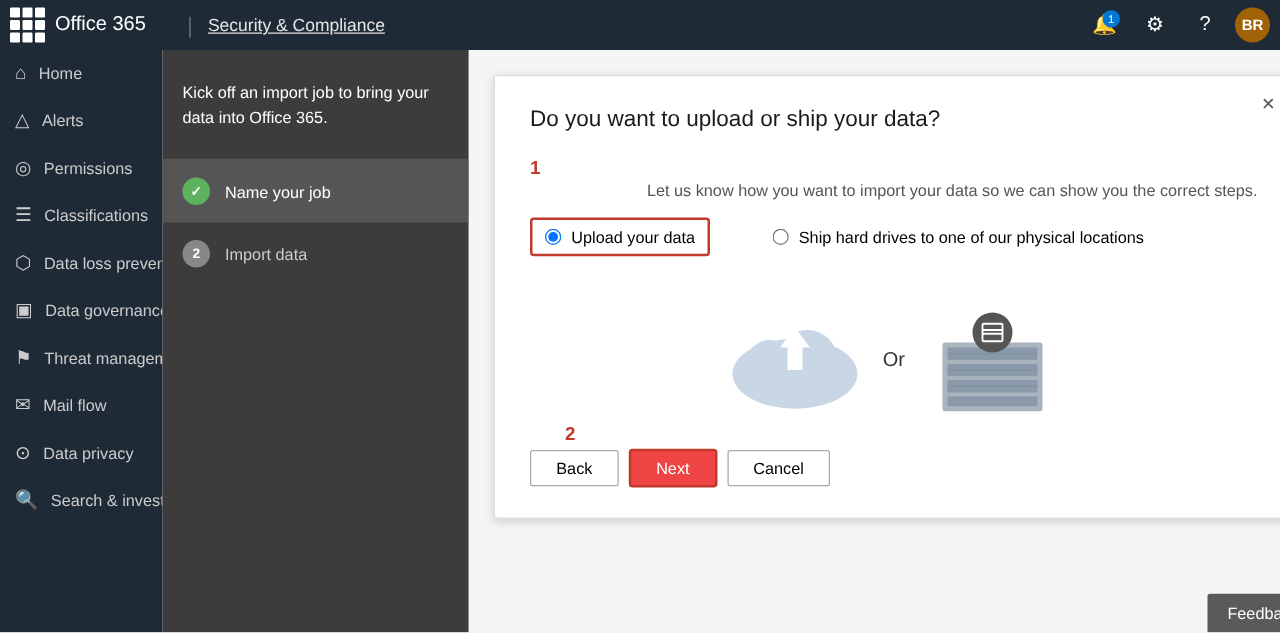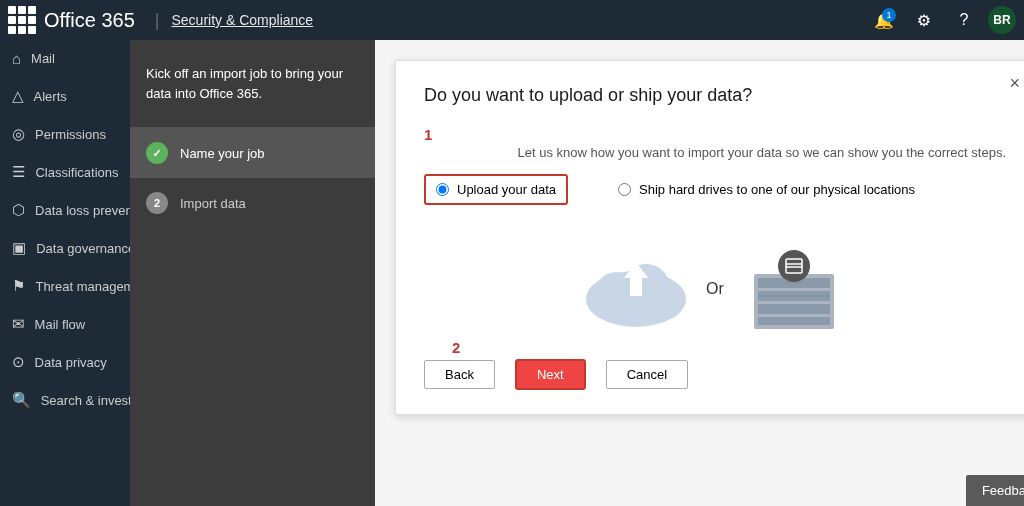--- a/index.html
+++ b/index.html
@@ -14,38 +14,38 @@
       padding: 0 8px;
       gap: 8px;
       flex-shrink: 0;
     }
     .topbar-waffle {
       width: 28px; height: 28px;
       display: grid; grid-template-columns: repeat(3,8px); grid-template-rows: repeat(3,8px);
       gap: 2px; cursor: pointer;
     }
     .topbar-waffle span { background: white; border-radius: 1px; }
-    .topbar-brand { color: white; font-size: 20px; font-weight: 400; margin-right: 8px; }
+    .topbar-brand { color: white; font-size: 16px; font-weight: 400; margin-right: 21px; }
     .topbar-divider { color: #666; font-size: 18px; margin: 0 4px; }
     .topbar-title { color: #e5e5e5; font-size: 14px; text-decoration: underline; }
     .topbar-spacer { flex: 1; }
     .topbar-icon {
       color: white; font-size: 16px; cursor: pointer;
       width: 32px; height: 32px; display: flex; align-items: center; justify-content: center;
       border-radius: 2px; position: relative;
     }
     .notification-badge {
       position: absolute; top: 4px; right: 4px;
       background: #0078d4; color: white; font-size: 9px;
       border-radius: 50%; width: 14px; height: 14px;
       display: flex; align-items: center; justify-content: center;
     }
     .avatar {
       width: 28px; height: 28px; border-radius: 50%;
-      background: #14532d; color: white; font-size: 12px; font-weight: bold;
+      background: #a16207; color: white; font-size: 12px; font-weight: bold;
       display: flex; align-items: center; justify-content: center; cursor: pointer;
     }
 
     
     .main-layout {
       display: flex;
       flex: 1;
       overflow: hidden;
     }
 
@@ -185,21 +185,21 @@
     .server-icon {
       display: flex;
       flex-direction: column;
       align-items: center;
       position: relative;
     }
 
     
     .dialog-buttons {
       display: flex;
-      gap: 20px;
+      gap: 8px;
       align-items: center;
     }
     .btn {
       padding: 6px 20px;
       font-size: 13px;
       border: 1px solid #aaa;
       background: white;
       cursor: pointer;
       border-radius: 2px;
     }
@@ -259,21 +259,21 @@
   <div class="avatar">
     <span>BR</span>
   </div>
 </div>
 
 <div class="main-layout">
 
   <div class="sidebar">
     <div class="sidebar-item">
       <span class="sidebar-icon">⌂</span>
-      <span>Mail</span>
+      <span>Home</span>
     </div>
     <div class="sidebar-item">
       <span class="sidebar-icon">△</span>
       <span>Alerts</span>
     </div>
     <div class="sidebar-item">
       <span class="sidebar-icon">◎</span>
       <span>Permissions</span>
     </div>
     <div class="sidebar-item">

